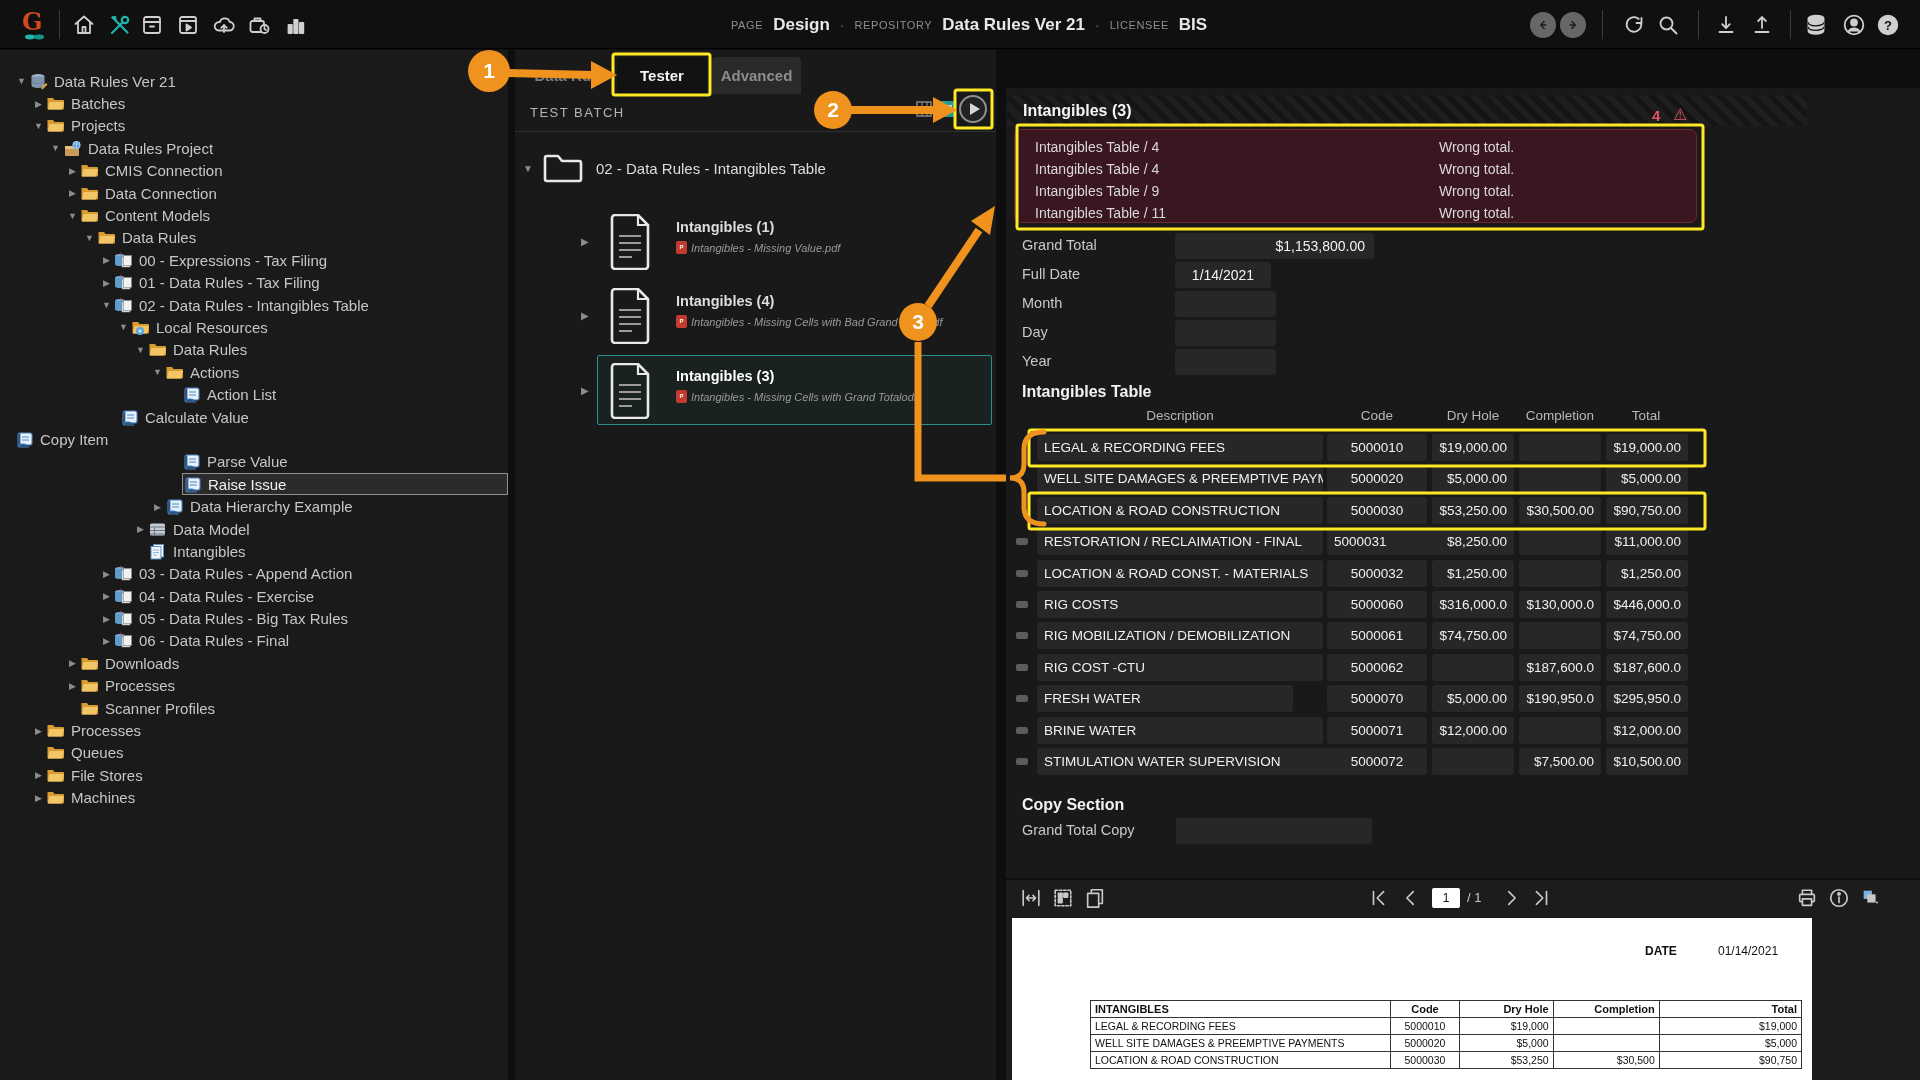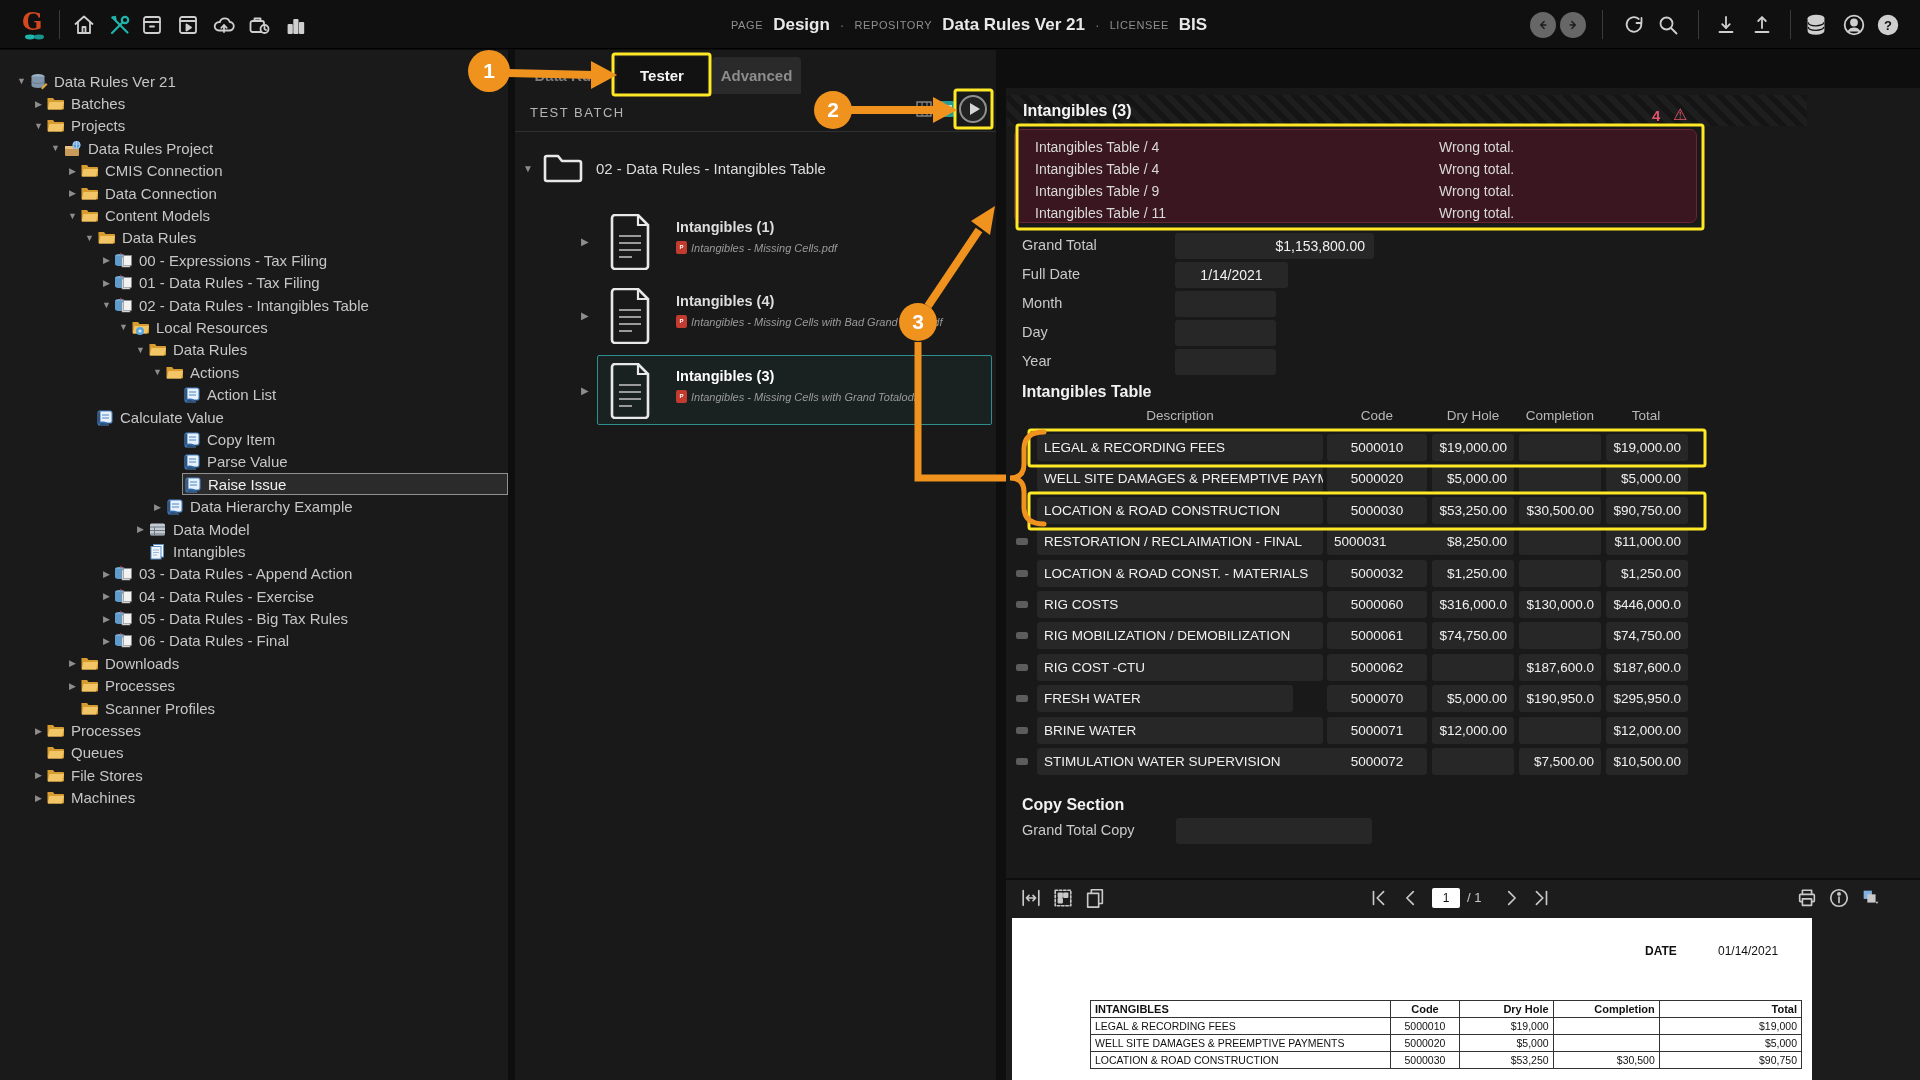--- a/index.html
+++ b/index.html
@@ -428,35 +428,35 @@
             <svg viewBox="0 0 19 17">
               <path d="M5 2 H15 a2 2 0 0 1 2 2 V12 a2 2 0 0 1-2 2 H5 Z" fill="#e8f1fa" stroke="#4a86c8" stroke-width="1.1"></path>
               <path d="M5 2 a2 2 0 0 0-2 2 V14 a2 2 0 0 0 2 2 H14" fill="none" stroke="#4a86c8" stroke-width="1.1"></path>
               <path d="M7 6 H14 M7 9 H14" stroke="#4a86c8" stroke-width="1"></path>
               <path d="M4 14.5 c2-1.5 5-1.5 8 0" stroke="#2f6cb0" stroke-width="1.6" fill="none"></path>
             </svg>
           </span>
           <span>Action List</span>
         </span>
       </div>
-      <div class="tree-row" style="padding-left: 80px;">
+      <div class="tree-row" style="padding-left: 105px;">
         <span class="tree-arrow"></span>
         <span class="tree-content">
           <span class="tree-ic">
             <svg viewBox="0 0 19 17">
               <path d="M5 2 H15 a2 2 0 0 1 2 2 V12 a2 2 0 0 1-2 2 H5 Z" fill="#e8f1fa" stroke="#4a86c8" stroke-width="1.1"></path>
               <path d="M5 2 a2 2 0 0 0-2 2 V14 a2 2 0 0 0 2 2 H14" fill="none" stroke="#4a86c8" stroke-width="1.1"></path>
               <path d="M7 6 H14 M7 9 H14" stroke="#4a86c8" stroke-width="1"></path>
               <path d="M4 14.5 c2-1.5 5-1.5 8 0" stroke="#2f6cb0" stroke-width="1.6" fill="none"></path>
             </svg>
           </span>
           <span>Calculate Value</span>
         </span>
       </div>
-      <div class="tree-row" style="padding-left: 167px;">
+      <div class="tree-row" style="">
         <span class="tree-arrow"></span>
         <span class="tree-content">
           <span class="tree-ic">
             <svg viewBox="0 0 19 17">
               <path d="M5 2 H15 a2 2 0 0 1 2 2 V12 a2 2 0 0 1-2 2 H5 Z" fill="#e8f1fa" stroke="#4a86c8" stroke-width="1.1"></path>
               <path d="M5 2 a2 2 0 0 0-2 2 V14 a2 2 0 0 0 2 2 H14" fill="none" stroke="#4a86c8" stroke-width="1.1"></path>
               <path d="M7 6 H14 M7 9 H14" stroke="#4a86c8" stroke-width="1"></path>
               <path d="M4 14.5 c2-1.5 5-1.5 8 0" stroke="#2f6cb0" stroke-width="1.6" fill="none"></path>
             </svg>
           </span>
@@ -715,21 +715,21 @@
       <div class="doc-item" style="top: 160px;">
         <span class="doc-arrow">▶</span>
         <span class="doc-icon"><svg width="44" height="56" viewBox="0 0 44 56">
             <path d="M4 4 a3 3 0 0 1 3-3 H30 l10 10 V52 a3 3 0 0 1-3 3 H7 a3 3 0 0 1-3-3 Z" fill="none" stroke="#e8e8e8" stroke-width="2.6"></path>
             <path d="M30 1 V11 H40" fill="none" stroke="#e8e8e8" stroke-width="2.2"></path>
             <path d="M11 22 H33 M11 29 H33 M11 36 H33 M11 43 H24" stroke="#9a9a9a" stroke-width="2"></path>
           </svg></span>
         <span class="doc-title">Intangibles (1)</span>
         <span class="doc-sub">
           <span class="pdf-chip">P</span>
-          <span>Intangibles - Missing Cells.pdf</span>
+          <span>Intangibles - Missing Value.pdf</span>
         </span>
       </div>
       <div class="doc-item" style="top: 234px;">
         <span class="doc-arrow">▶</span>
         <span class="doc-icon"><svg width="44" height="56" viewBox="0 0 44 56">
             <path d="M4 4 a3 3 0 0 1 3-3 H30 l10 10 V52 a3 3 0 0 1-3 3 H7 a3 3 0 0 1-3-3 Z" fill="none" stroke="#e8e8e8" stroke-width="2.6"></path>
             <path d="M30 1 V11 H40" fill="none" stroke="#e8e8e8" stroke-width="2.2"></path>
             <path d="M11 22 H33 M11 29 H33 M11 36 H33 M11 43 H24" stroke="#9a9a9a" stroke-width="2"></path>
           </svg></span>
         <span class="doc-title">Intangibles (4)</span>
@@ -782,21 +782,21 @@
     </div>
   <div id="fields">
       <div class="fld-row" style="top: 145px; width: 900px;">
         <span class="fld-label">Grand Total</span>
     <div class="fld-input" style="left:169px;width:199px;justify-content:flex-end;padding:0 9px">
       <span>$1,153,800.00</span>
         </div>
       </div>
       <div class="fld-row" style="top: 174px; width: 900px;">
         <span class="fld-label">Full Date</span>
-    <div class="fld-input" style="left:169px;width:113px;justify-content:center;padding:0 26px">
+    <div class="fld-input" style="left:169px;width:96px;justify-content:center;padding:0 26px">
       <span>1/14/2021</span>
         </div>
       </div>
       <div class="fld-row" style="top: 203px; width: 900px;">
         <span class="fld-label">Month</span>
     <div class="fld-input" style="left:169px;width:101px;justify-content:center;padding:0 9px">
       <span></span>
         </div>
       </div>
       <div class="fld-row" style="top: 232px; width: 900px;">

